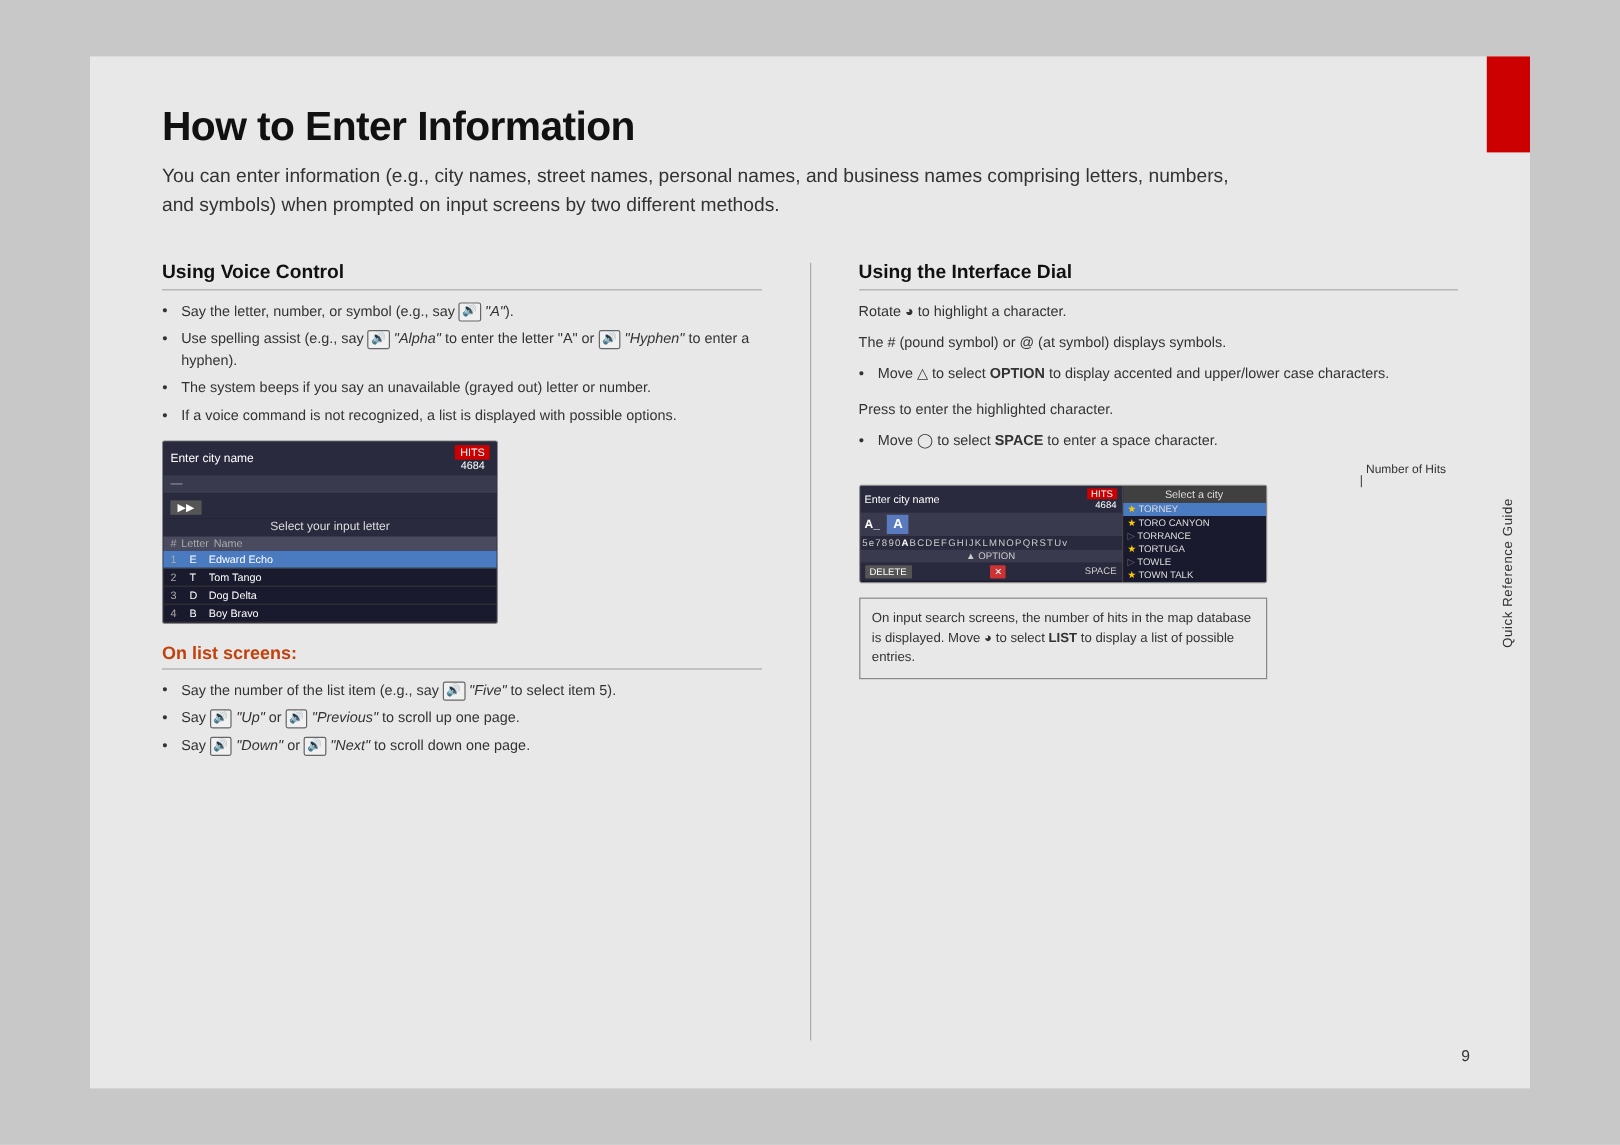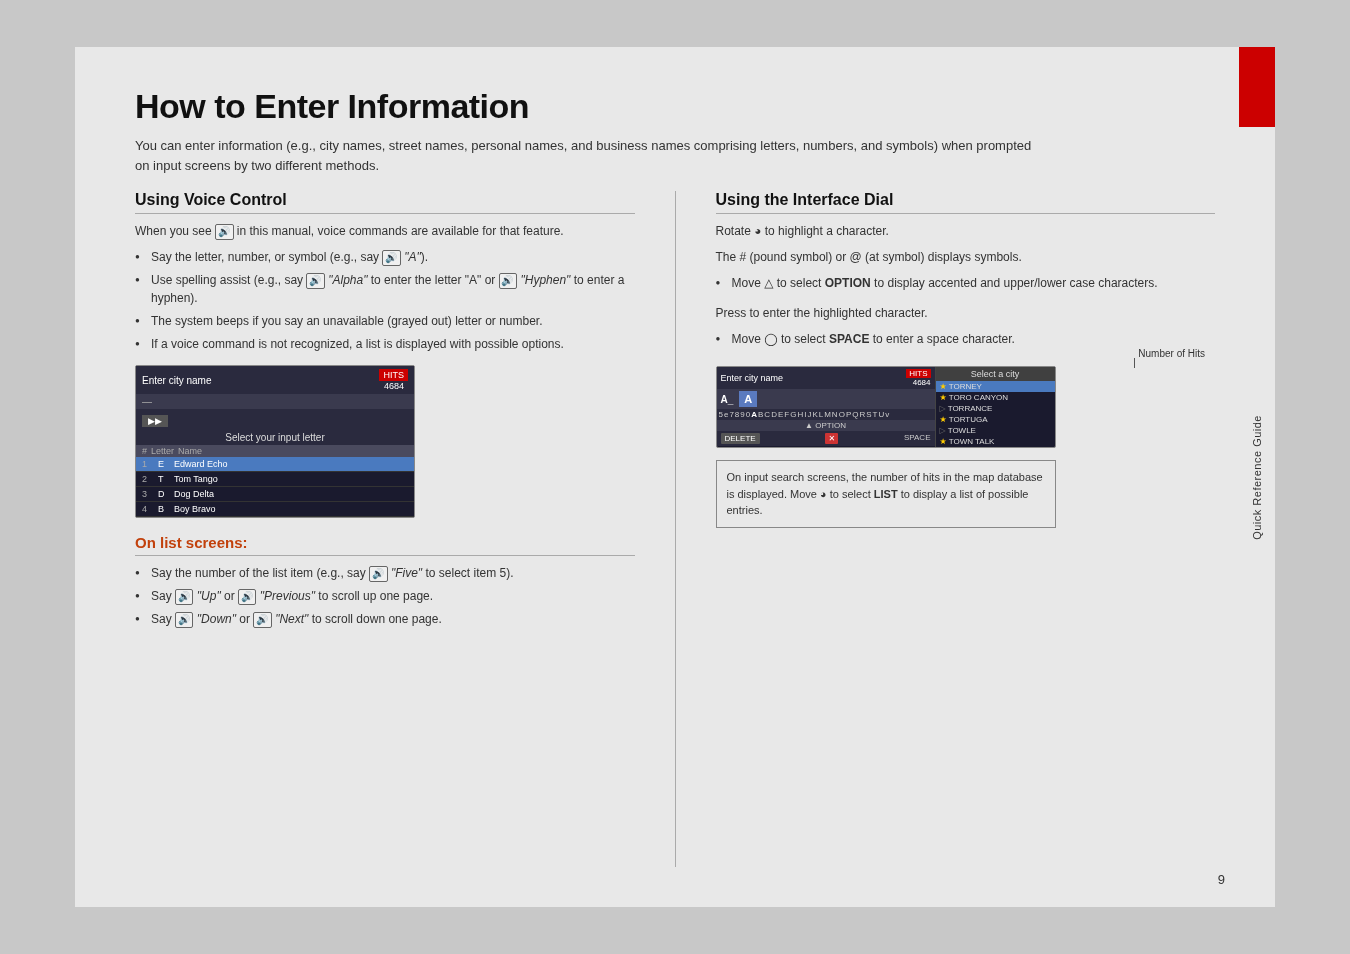--- a/index.html
+++ b/index.html
@@ -56,23 +56,23 @@
       color: #333;
     }
     h1 {
       font-size: 34px;
       font-weight: bold;
       color: #111;
       margin-bottom: 10px;
       letter-spacing: -0.5px;
     }
     .intro-text {
-      font-size: 13px;
-      color: #333;
-      margin-bottom: 16px;
+      font-size: 16px;
+      color: #333;
+      margin-bottom: 35px;
       line-height: 1.5;
       max-width: 900px;
     }
     .two-columns {
       display: flex;
       flex-direction: row;
       gap: 40px;
       flex: 1;
     }
     .left-column {
@@ -333,21 +333,21 @@
     .number-of-hits-label {
       position: absolute;
       top: -18px;
       right: 10px;
       font-size: 10px;
       color: #333;
       white-space: nowrap;
     }
     .screen-wrapper-relative {
       position: relative;
-      margin-top: 18px;
+      margin-top: 28px;
       margin-bottom: 8px;
     }
     .bottom-note {
       border: 1px solid #888;
       background: #e8e8e8;
       padding: 8px 10px;
       font-size: 11px;
       color: #333;
       line-height: 1.5;
       width: 340px;
@@ -368,23 +368,20 @@
   </div>
 
   <h1>How to Enter Information</h1>
 
   <p class="intro-text">You can enter information (e.g., city names, street names, personal names, and business names comprising letters, numbers, and symbols) when prompted on input screens by two different methods.</p>
 
   <div class="two-columns">
 
     <div class="left-column">
       <h2>Using Voice Control</h2>
-      <p class="section-desc">
-        When you see <span class="voice-icon">🔊</span> in this manual, voice commands are available for that feature.
-      </p>
       <ul class="bullet-list">
         <li>Say the letter, number, or symbol (e.g., say <span class="voice-icon">🔊</span> <em>"A"</em>).</li>
         <li>Use spelling assist (e.g., say <span class="voice-icon">🔊</span> <em>"Alpha"</em> to enter the letter "A" or <span class="voice-icon">🔊</span> <em>"Hyphen"</em> to enter a hyphen).</li>
         <li>The system beeps if you say an unavailable (grayed out) letter or number.</li>
         <li>If a voice command is not recognized, a list is displayed with possible options.</li>
       </ul>
 
       <div class="input-screen-img">
         <div class="screen-header">
           <span class="screen-header-text">Enter city name</span>

